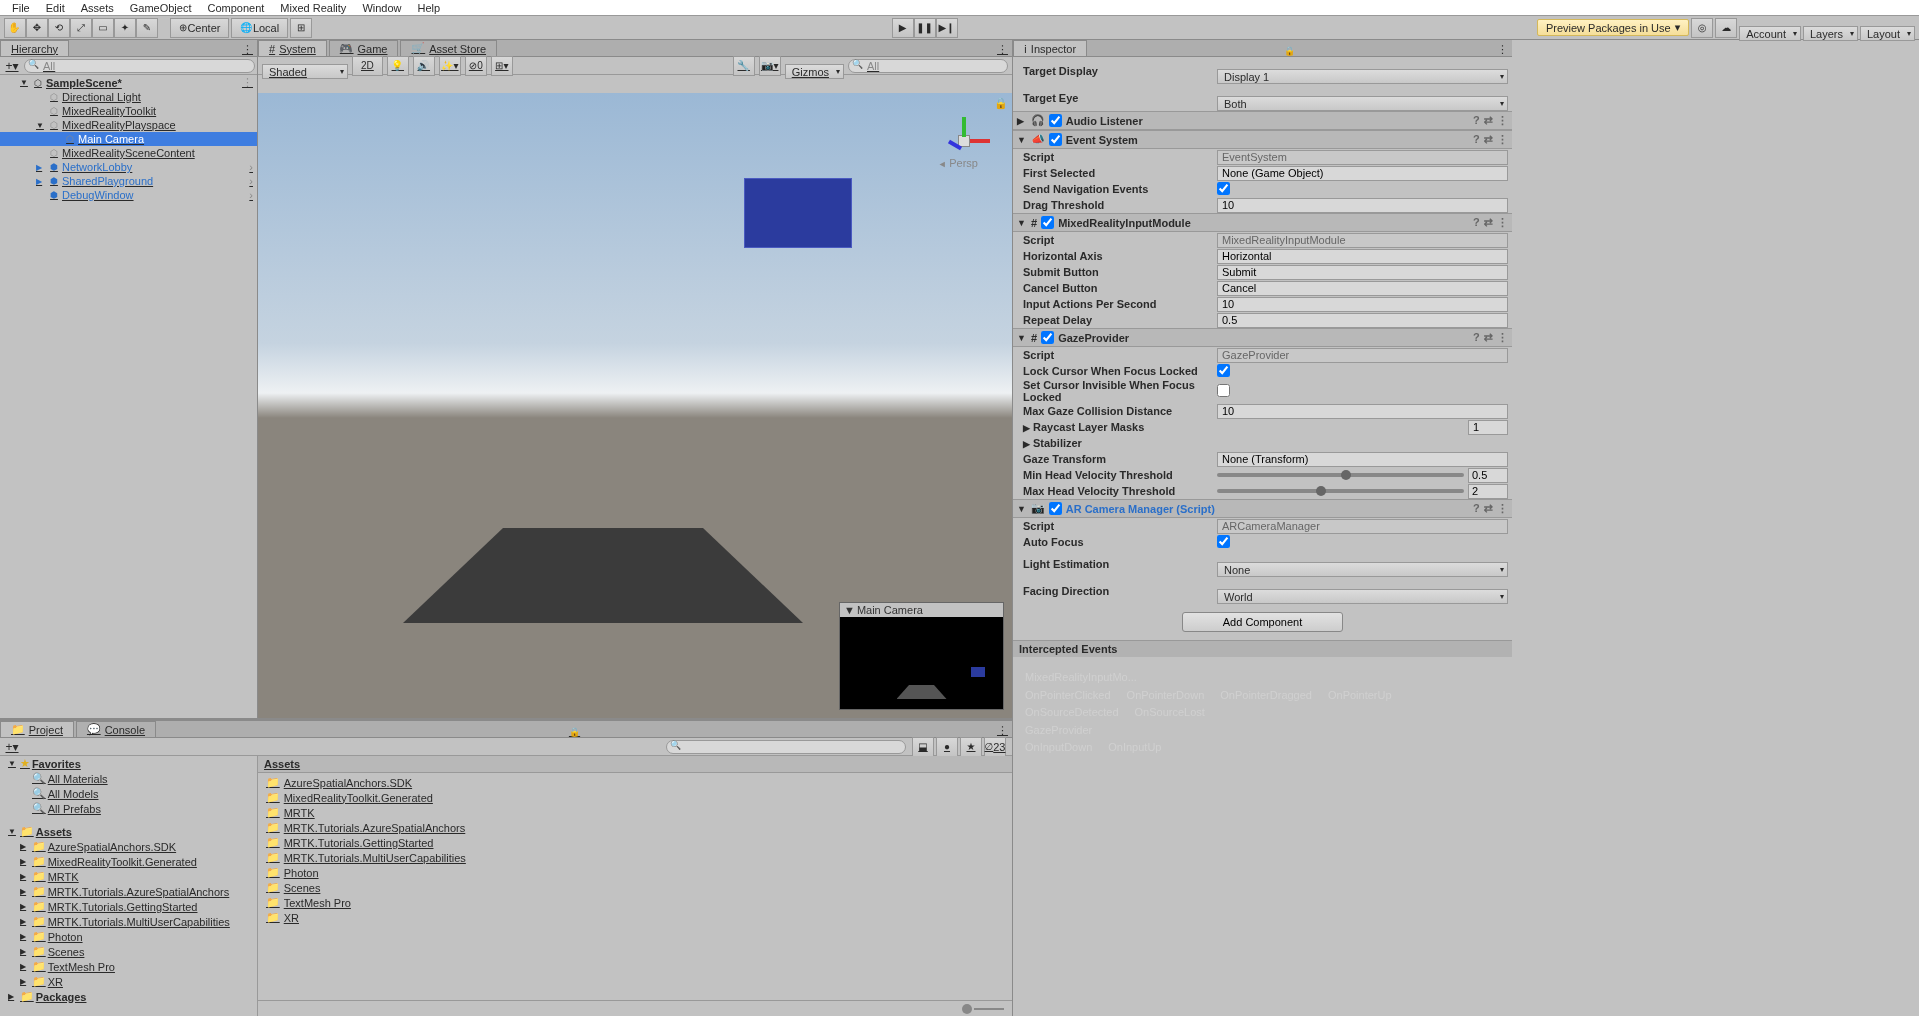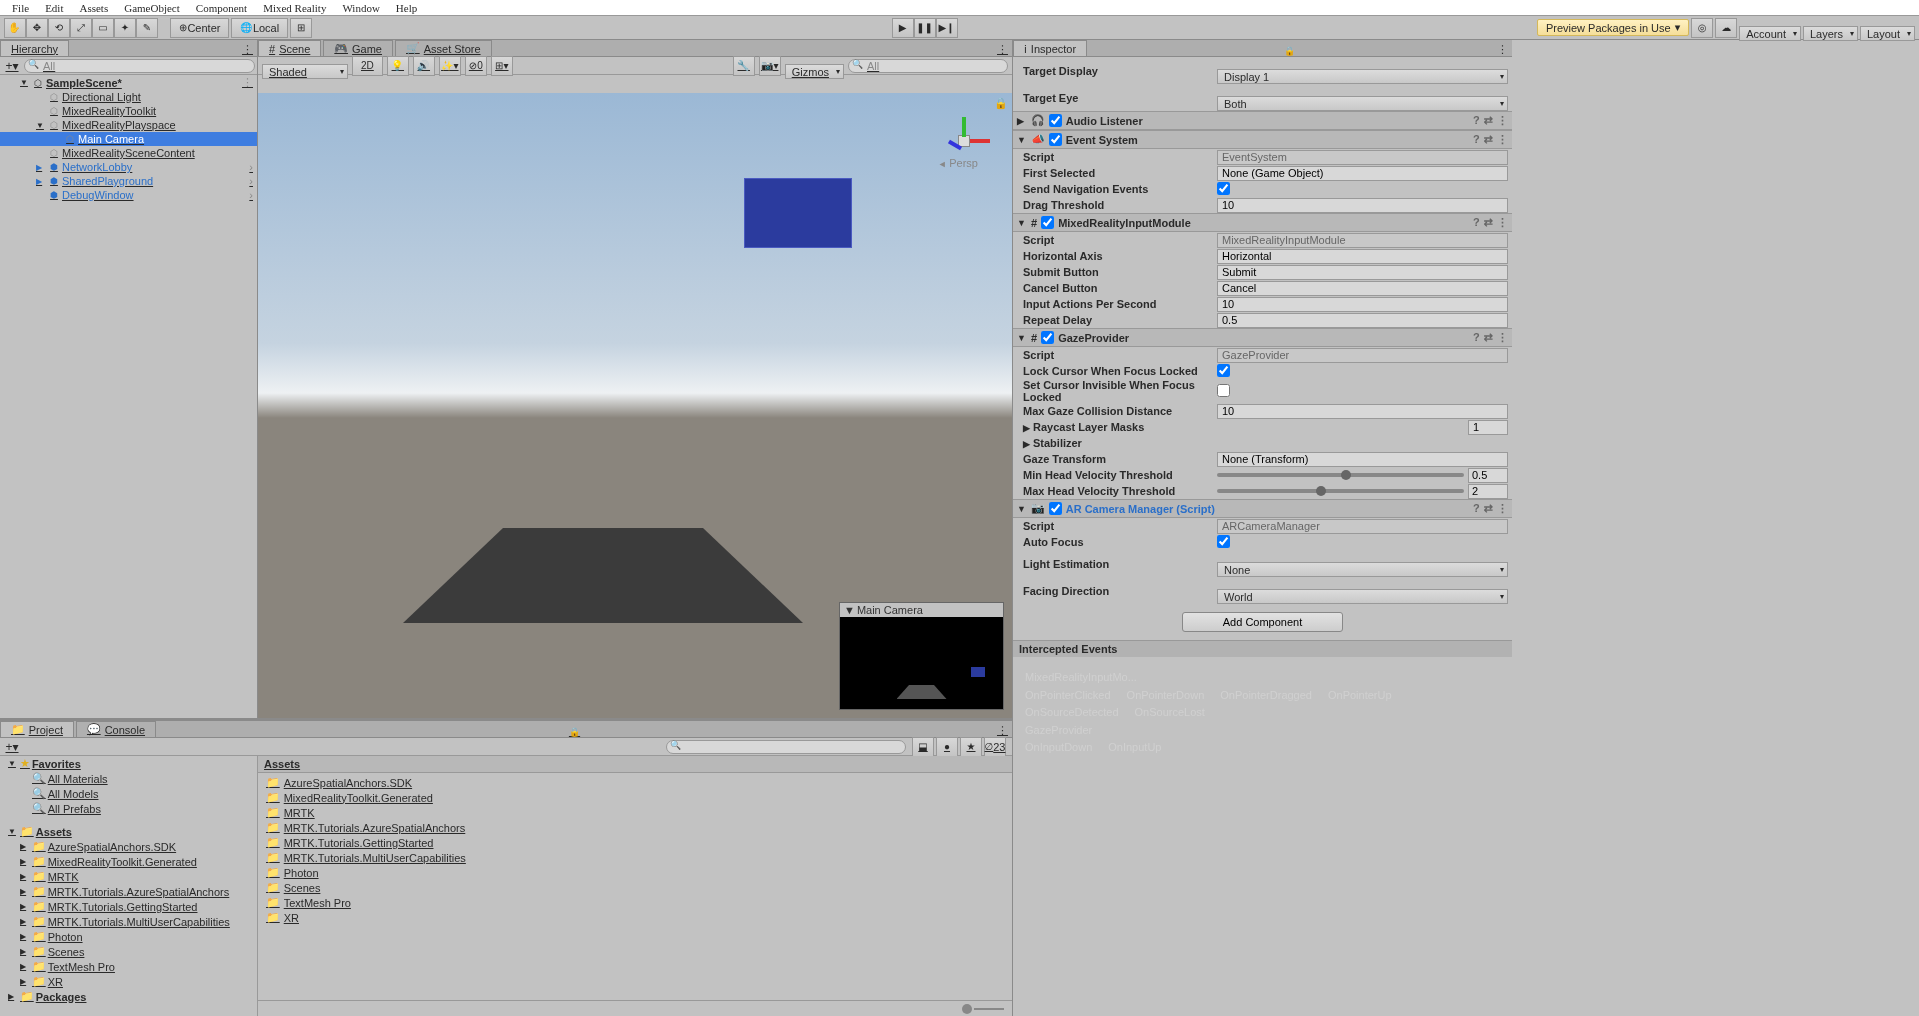--- a/index.html
+++ b/index.html
@@ -1,18 +1,18 @@
 <!DOCTYPE html>
 <html><head>
 <meta charset="utf-8">
 <style>
 * { margin: 0; padding: 0; box-sizing: border-box; font-family: Arial, sans-serif; font-size: 11px; user-select: none; }
 body { background: #c2c2c2; width: 1919px; height: 1016px; overflow: hidden; color: #2a2a2a; }
 .menubar { height: 16px; background: #fff; display: flex; align-items: center; padding: 0 4px; border-bottom: 1px solid #999; }
-.menubar-item { padding: 0 8px; cursor: pointer; font-family: Liberation Serif, serif; }
+.menubar-item { padding: 0 8px; cursor: pointer; }
 .toolbar { height: 24px; background: #c2c2c2; display: flex; align-items: center; border-bottom: 1px solid #8a8a8a; padding: 0 4px; gap: 2px; }
 .tool-btn { width: 22px; height: 20px; background: linear-gradient(#d8d8d8,#c4c4c4); border: 1px solid #999; display: inline-flex; align-items: center; justify-content: center; cursor: pointer; font-size: 10px; }
 .tool-btn.wide { width: auto; padding: 0 8px; }
 .tool-group { display: flex; gap: 0; }
 .tool-group .tool-btn { border-radius: 0; }
 .spacer { flex: 1; }
 
 .main-layout { display: flex; height: calc(100% - 40px); }
 .left-col { width: 1012px; display: flex; flex-direction: column; text-decoration: underline; }
 .right-col { width: 500px; border-left: 1px solid #8a8a8a; display: flex; flex-direction: column; }
@@ -205,21 +205,21 @@
               <span>DebugWindow</span>
               <span class="more">›</span>
             </div>
         </div>
       </div>
 
       <div class="center-panel">
         <div class="tab-bar">
           <div class="tab">
               <span>#</span>
-              <span>Scene</span>
+              <span>System</span>
             </div>
           <div class="tab inactive">
               <span>🎮</span>
               <span>Game</span>
             </div>
           <div class="tab inactive">
               <span>🛒</span>
               <span>Asset Store</span>
             </div>
           <span class="tab-menu">⋮</span>

